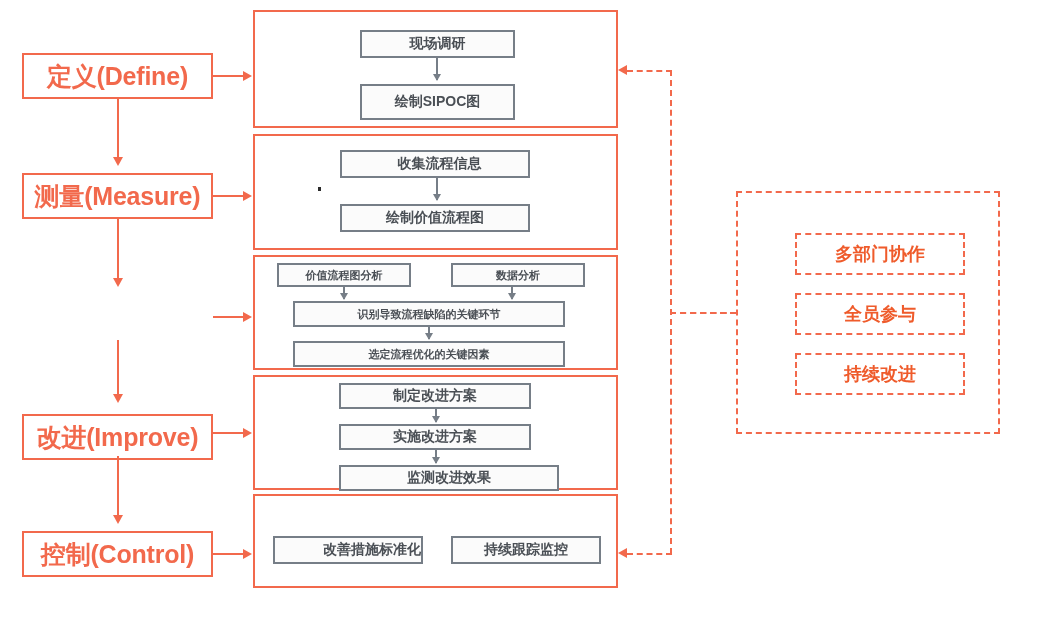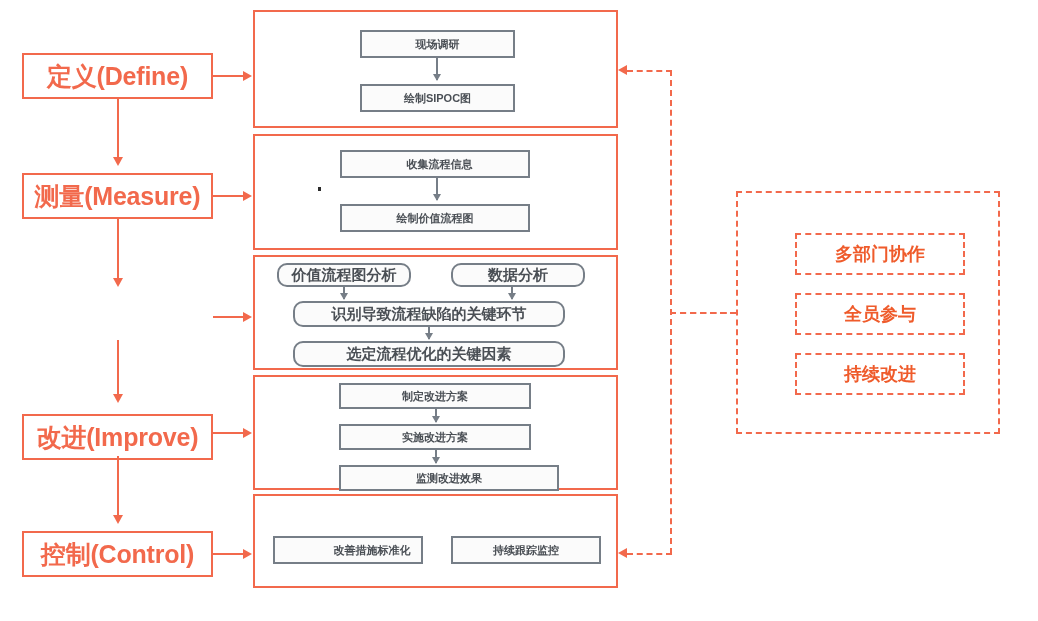--- a/index.html
+++ b/index.html
@@ -47,29 +47,29 @@
     background: #ffffff;
   }
 
   
   .step-box {
     position: absolute;
     box-sizing: border-box;
     border: 2px solid #767E87;
     background: #FBFBFB;
     color: #4A4F55;
-    font-size: 11px;
+    font-size: 14px;
     font-weight: 700;
     text-align: center;
     white-space: nowrap;
     display: flex;
     align-items: center;
     justify-content: center;
   }
-  .step-box.small { font-size: 15px; border-radius: 10px; }
+  .step-box.small { font-size: 11px; }
 
   
   .v-line {
     position: absolute;
     width: 2px;
     background: #F2694C;
   }
   .h-line {
     position: absolute;
     height: 2px;
@@ -178,21 +178,21 @@
   <div class="h-line" style="left:213px; top:432px; width:31px;"></div>
   <div class="arrow-right" style="left:243px; top:428px;"></div>
 
   <div class="h-line" style="left:213px; top:553px; width:31px;"></div>
   <div class="arrow-right" style="left:243px; top:549px;"></div>
 
   <div class="stage-panel" style="top:10px; height:118px;">
     <div class="step-box" style="left:105px; top:18px; width:155px; height:28px;">现场调研</div>
     <div class="g-v-line" style="left:181px; top:46px; height:22px;"></div>
     <div class="g-arrow-down" style="left:178px; top:62px;"></div>
-    <div class="step-box" style="left:105px; top:72px; width:155px; height:28px;">绘制SIPOC图</div>
+    <div class="step-box" style="left:105px; top:72px; width:155px; height:36px;">绘制SIPOC图</div>
   </div>
 
   <div class="stage-panel" style="top:134px; height:116px;">
     <div class="step-box" style="left:85px; top:14px; width:190px; height:28px;padding-left:9px;">收集流程信息</div>
     <div class="g-v-line" style="left:181px; top:42px; height:22px;"></div>
     <div class="g-arrow-down" style="left:178px; top:58px;"></div>
     <div class="step-box" style="left:85px; top:68px; width:190px; height:28px;">绘制价值流程图</div>
   </div>
   <div class="dot" style="left:318px; top:187px;"></div>
 

